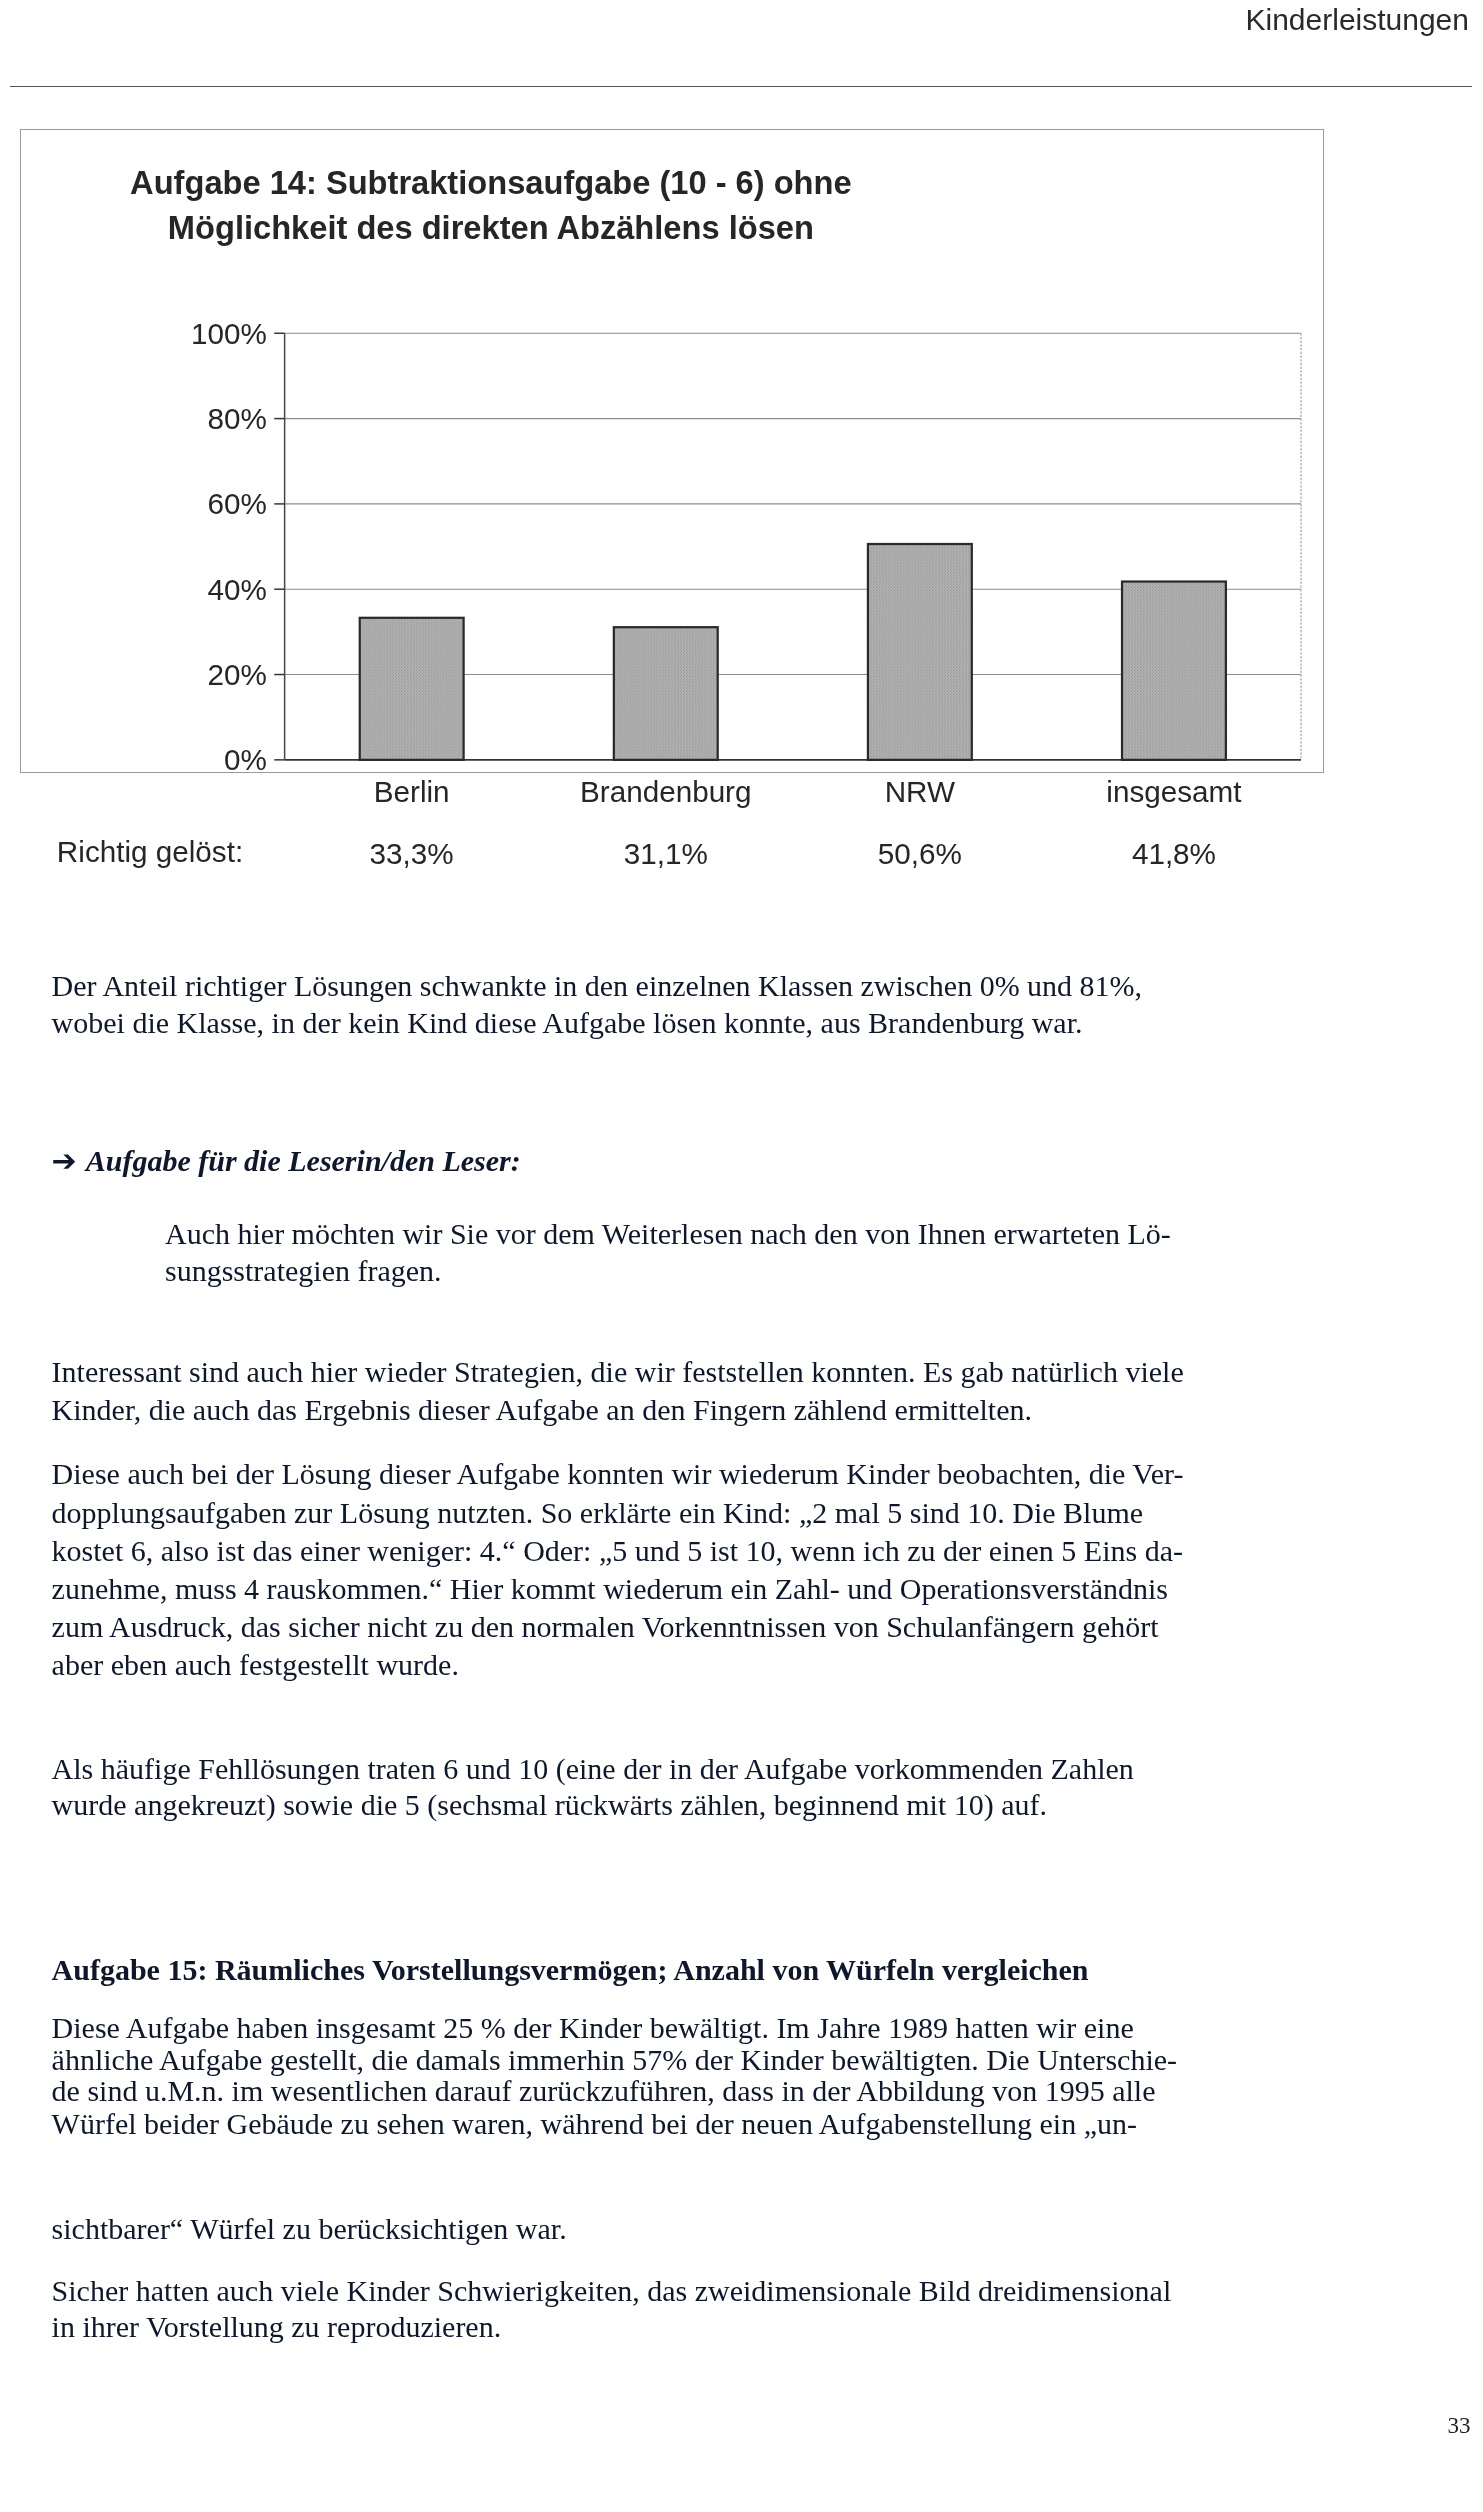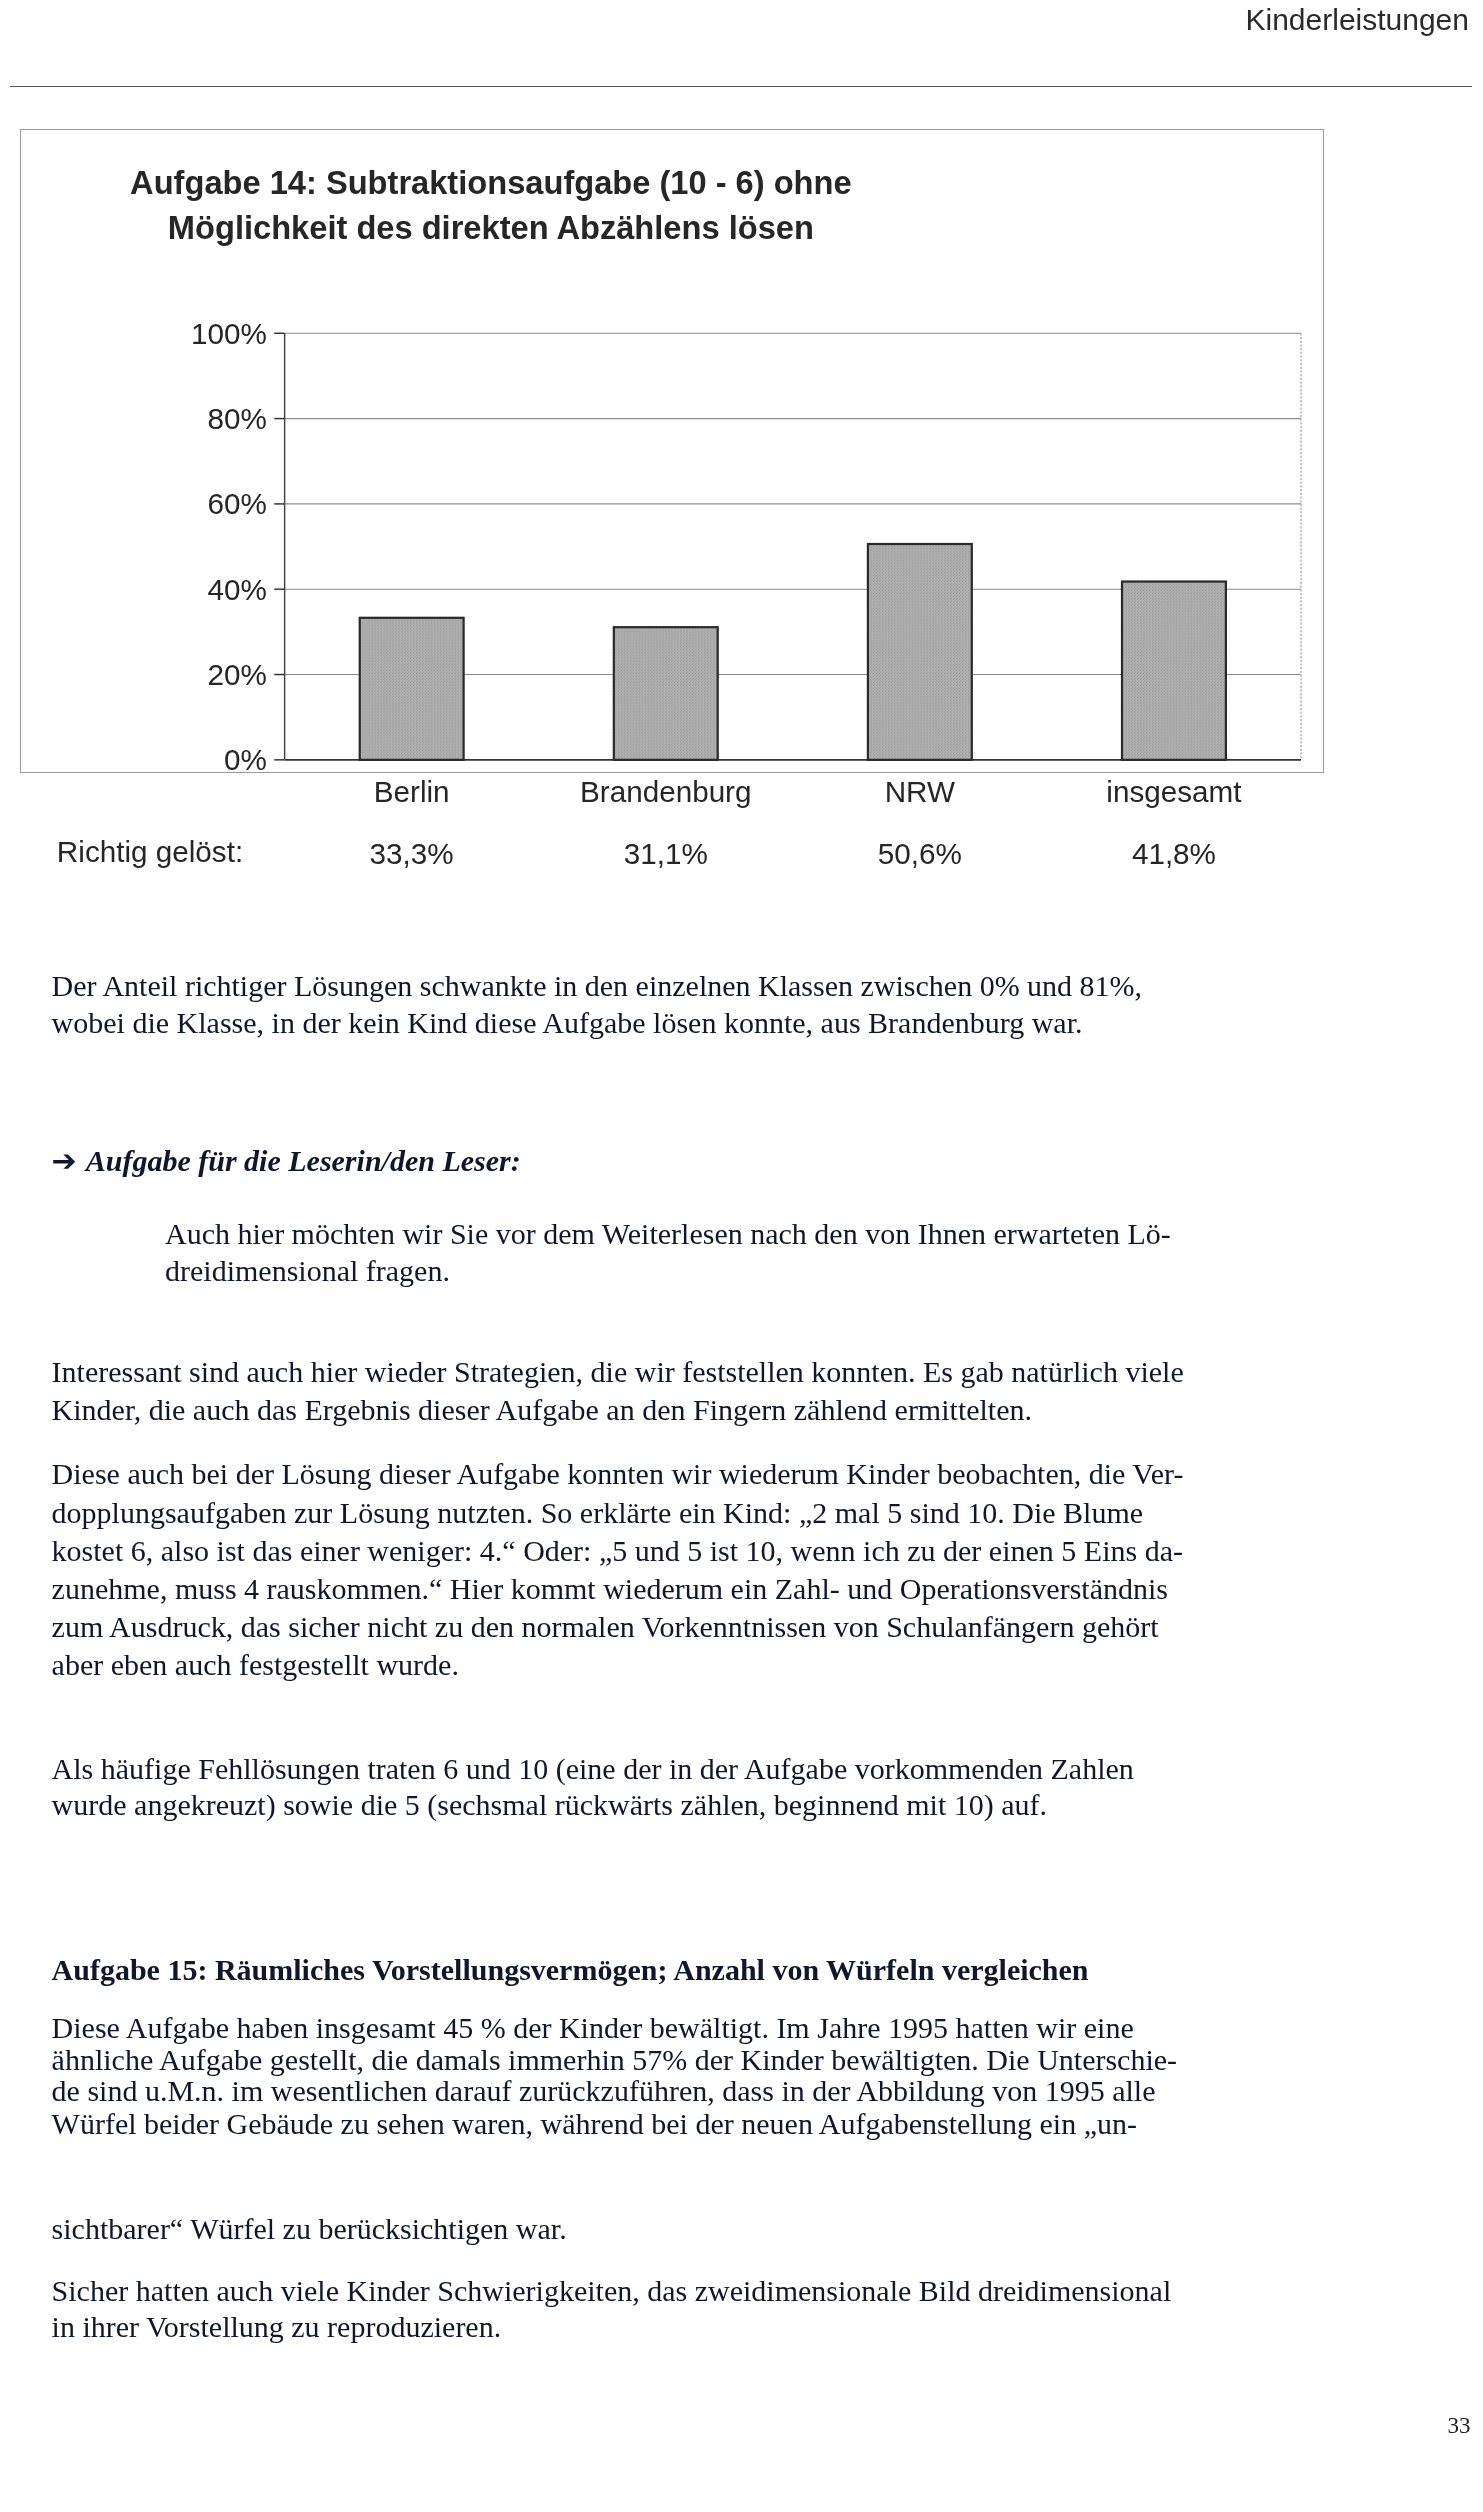--- a/index.html
+++ b/index.html
@@ -83,38 +83,38 @@
   </svg>
 </div>
 
 <div class="text-line" style="left:9.6px; top:969px;">Der Anteil richtiger Lösungen schwankte in den einzelnen Klassen zwischen 0% und 81%,</div>
 <div class="text-line" style="left:9.6px; top:1006px;">wobei die Klasse, in der kein Kind diese Aufgabe lösen konnte, aus Brandenburg war.</div>
 
 <div class="text-line italic bold" style="left:9.6px; top:1143px;">
   <span class="arrow-icon">➔</span><span>Aufgabe für die Leserin/den Leser:</span>
 </div>
 <div class="text-line" style="left:123px; top:1217px;">Auch hier möchten wir Sie vor dem Weiterlesen nach den von Ihnen erwarteten Lö-</div>
-<div class="text-line" style="left:123px; top:1254px;">dreidimensional fragen.</div>
+<div class="text-line" style="left:123px; top:1254px;">sungsstrategien fragen.</div>
 
 <div class="text-line" style="left:9.6px; top:1355px;">Interessant sind auch hier wieder Strategien, die wir feststellen konnten. Es gab natürlich viele</div>
 <div class="text-line" style="left:9.6px; top:1393px;">Kinder, die auch das Ergebnis dieser Aufgabe an den Fingern zählend ermittelten.</div>
 
 <div class="text-line" style="left:9.6px; top:1457px;">Diese auch bei der Lösung dieser Aufgabe konnten wir wiederum Kinder beobachten, die Ver-</div>
 <div class="text-line" style="left:9.6px; top:1496px;">dopplungsaufgaben zur Lösung nutzten. So erklärte ein Kind: „2 mal 5 sind 10. Die Blume</div>
 <div class="text-line" style="left:9.6px; top:1534px;">kostet 6, also ist das einer weniger: 4.“ Oder: „5 und 5 ist 10, wenn ich zu der einen 5 Eins da-</div>
 <div class="text-line" style="left:9.6px; top:1572px;text-align:center;">zunehme, muss 4 rauskommen.“ Hier kommt wiederum ein Zahl- und Operationsverständnis</div>
 <div class="text-line" style="left:9.6px; top:1610px;">zum Ausdruck, das sicher nicht zu den normalen Vorkenntnissen von Schulanfängern gehört</div>
 <div class="text-line" style="left:9.6px; top:1648px;">aber eben auch festgestellt wurde.</div>
 
 <div class="text-line" style="left:9.6px; top:1752px;">Als häufige Fehllösungen traten 6 und 10 (eine der in der Aufgabe vorkommenden Zahlen</div>
 <div class="text-line" style="left:9.6px; top:1788px;">wurde angekreuzt) sowie die 5  (sechsmal rückwärts zählen, beginnend mit 10) auf.</div>
 
 <div class="text-line bold" style="left:9.6px; top:1953px;">Aufgabe 15: Räumliches Vorstellungsvermögen; Anzahl von Würfeln vergleichen</div>
 
-<div class="text-line" style="left:9.6px; top:2011px;">Diese Aufgabe haben insgesamt 45 % der Kinder bewältigt. Im Jahre 1995 hatten wir eine</div>
+<div class="text-line" style="left:9.6px; top:2011px;">Diese Aufgabe haben insgesamt 25 % der Kinder bewältigt. Im Jahre 1989 hatten wir eine</div>
 <div class="text-line" style="left:9.6px; top:2043px;">ähnliche Aufgabe gestellt, die damals immerhin 57% der Kinder bewältigten. Die Unterschie-</div>
 <div class="text-line" style="left:9.6px; top:2074px;">de sind u.M.n. im wesentlichen darauf zurückzuführen, dass in der Abbildung von 1995 alle</div>
 <div class="text-line" style="left:9.6px; top:2107px;">Würfel beider Gebäude zu sehen waren, während bei der neuen Aufgabenstellung ein „un-</div>
 <div class="text-line" style="left:9.6px; top:2212px;">sichtbarer“ Würfel zu berücksichtigen war.</div>
 
 <div class="text-line" style="left:9.6px; top:2274px;">Sicher hatten auch viele Kinder Schwierigkeiten, das zweidimensionale Bild dreidimensional</div>
 <div class="text-line" style="left:9.6px; top:2310px;">in ihrer Vorstellung zu reproduzieren.</div>
 
 <div id="page-number">33</div>
 

